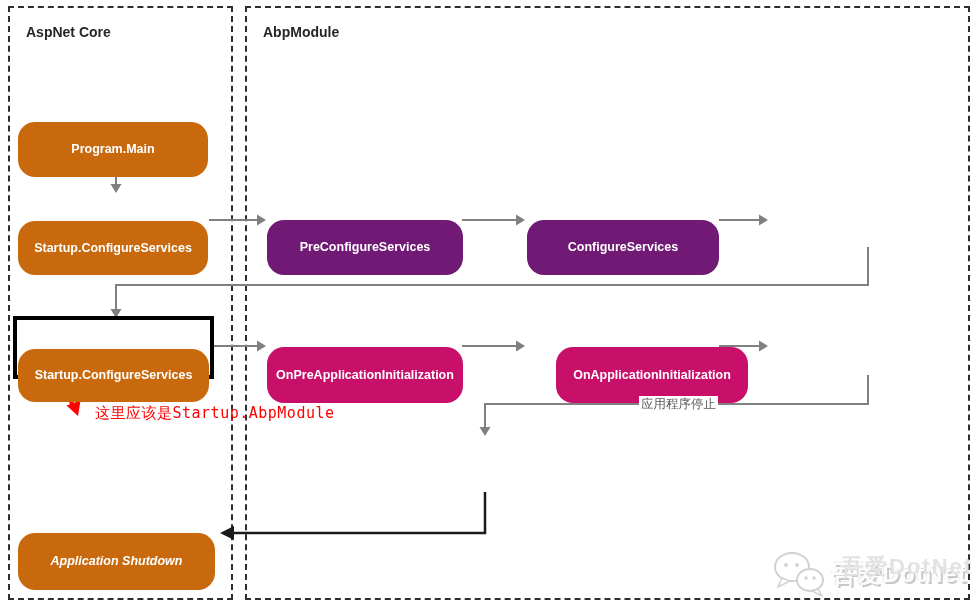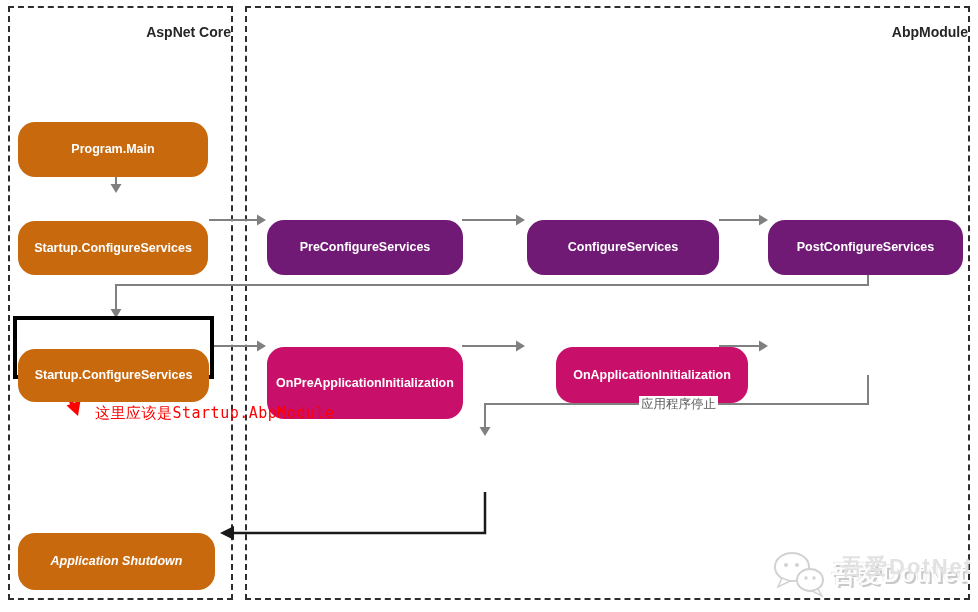--- a/index.html
+++ b/index.html
@@ -4,21 +4,21 @@
 <style>
   html,body{margin:0;padding:0;background:#ffffff;}
   .canvas{
     position:relative;width:978px;height:612px;background:#ffffff;
     font-family:"Liberation Sans", sans-serif;overflow:hidden;
   }
   .panel{position:absolute;border:2px dashed #2e2e2e;background:#ffffff;}
   .panel-left{left:8px;top:6px;width:221px;height:590px;}
   .panel-right{left:245px;top:6px;width:721px;height:590px;}
   .panel-title{
-    position:absolute;left:8px;right:0;top:16px;text-align:right;
+    position:absolute;left:16px;right:0;top:16px;text-align:left;
     font-weight:bold;font-size:14px;color:#262626;
   }
   .node{
     position:absolute;border-radius:17px;color:#ffffff;font-weight:bold;
     font-size:12.5px;line-height:1.35;display:flex;align-items:center;
     justify-content:center;text-align:center;padding:4px 8px;
     box-sizing:border-box;overflow-wrap:anywhere;z-index:2;margin-top:28px;
   }
   .orange{background:#C8690E;}
   .green{background:#701a75;}
@@ -104,23 +104,22 @@
   <div class="node orange" style="left:18px;top:193px;width:190px;height:54px;">Startup.ConfigureServices</div>
 
   <div class="hl-frame">
     <div class="node orange">Startup.ConfigureServices</div>
   </div>
 
   <div class="node orange" style="left:18px;top:505px;width:197px;height:57px;font-style:italic;">Application Shutdown</div>
 
   <div class="node green" style="left:267px;top:192px;width:196px;height:55px;">PreConfigureServices</div>
   <div class="node green" style="left:527px;top:192px;width:192px;height:55px;">ConfigureServices</div>
-  <div class="node green" style="left:768px;top:192px;width:195px;height:55px;">PostConfigureServices</div>
 
-  <div class="node pink" style="left:267px;top:319px;width:196px;height:72px;">OnPreApplicationInitialization</div>
+  <div class="node pink" style="left:267px;top:319px;width:196px;height:56px;">OnPreApplicationInitialization</div>
   <div class="node pink" style="left:556px;top:319px;width:192px;height:56px;">OnApplicationInitialization</div>
 
 
   <div class="edge-label">应用程序停止</div>
 
   <div class="red-note">这里应该是Startup.AbpModule</div>
 
   <div class="watermark">
     <svg width="64" height="54" viewBox="0 0 64 54">
       <g fill="#ffffff" stroke="#d2d2d2" stroke-width="2">

